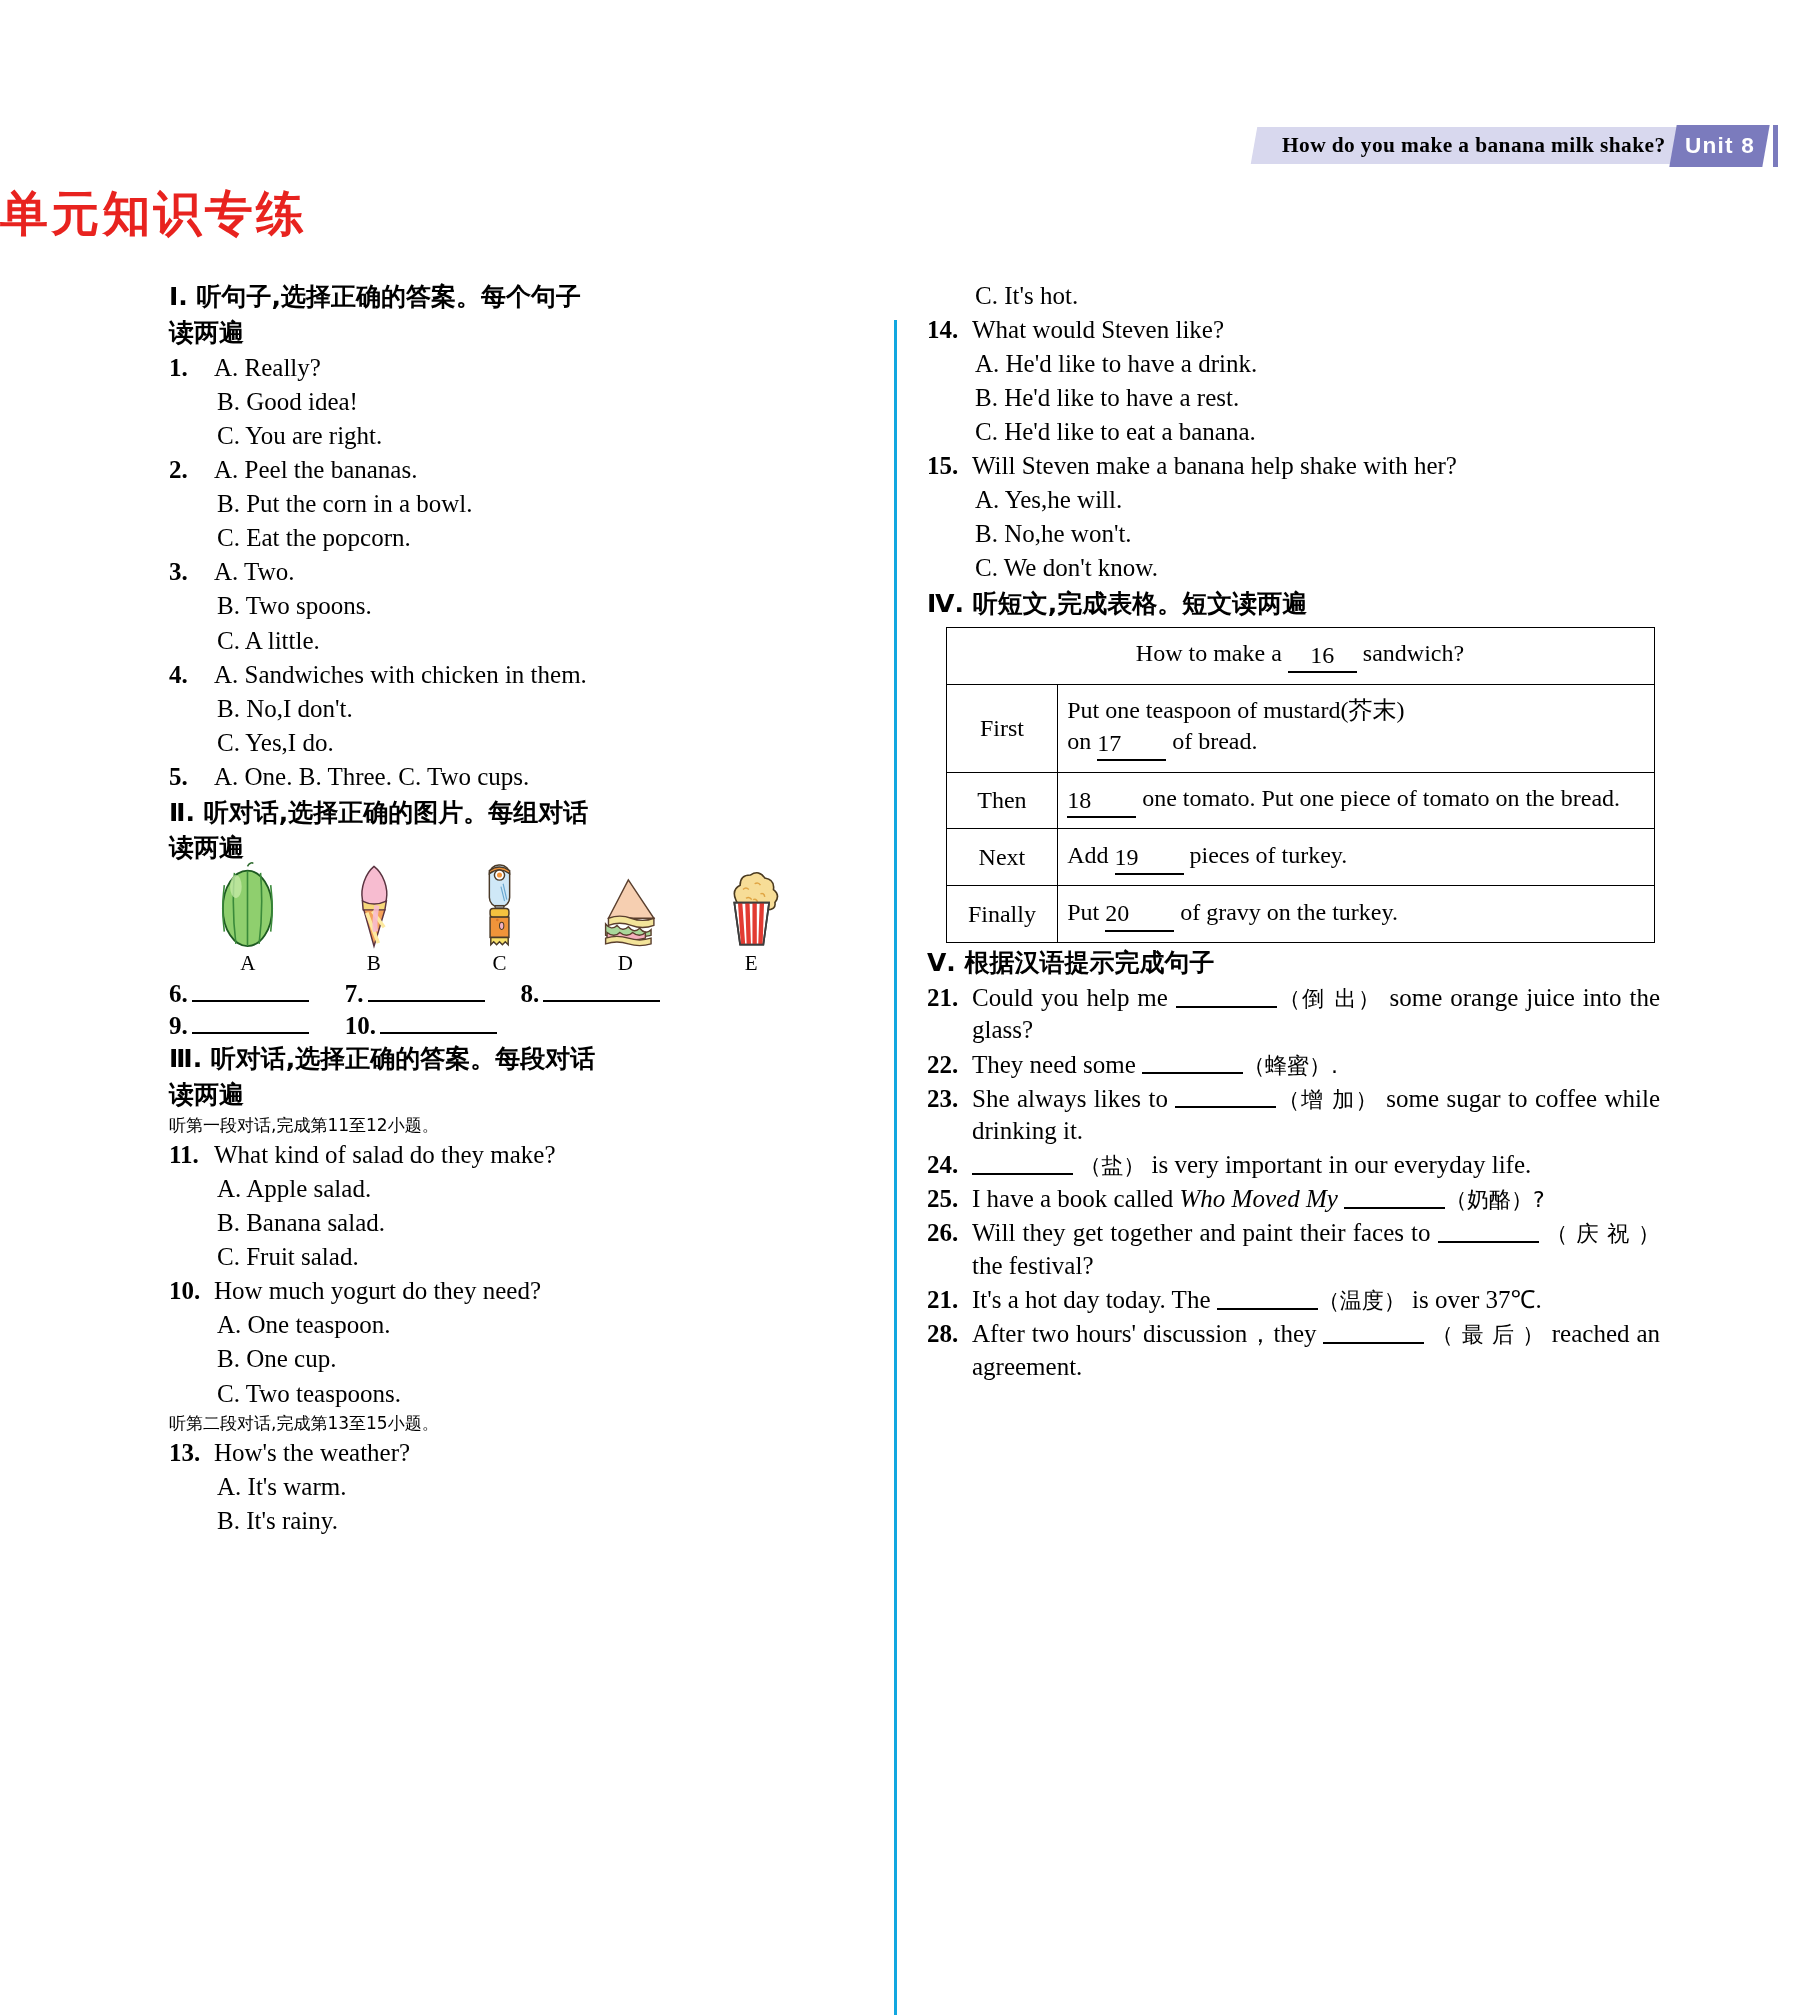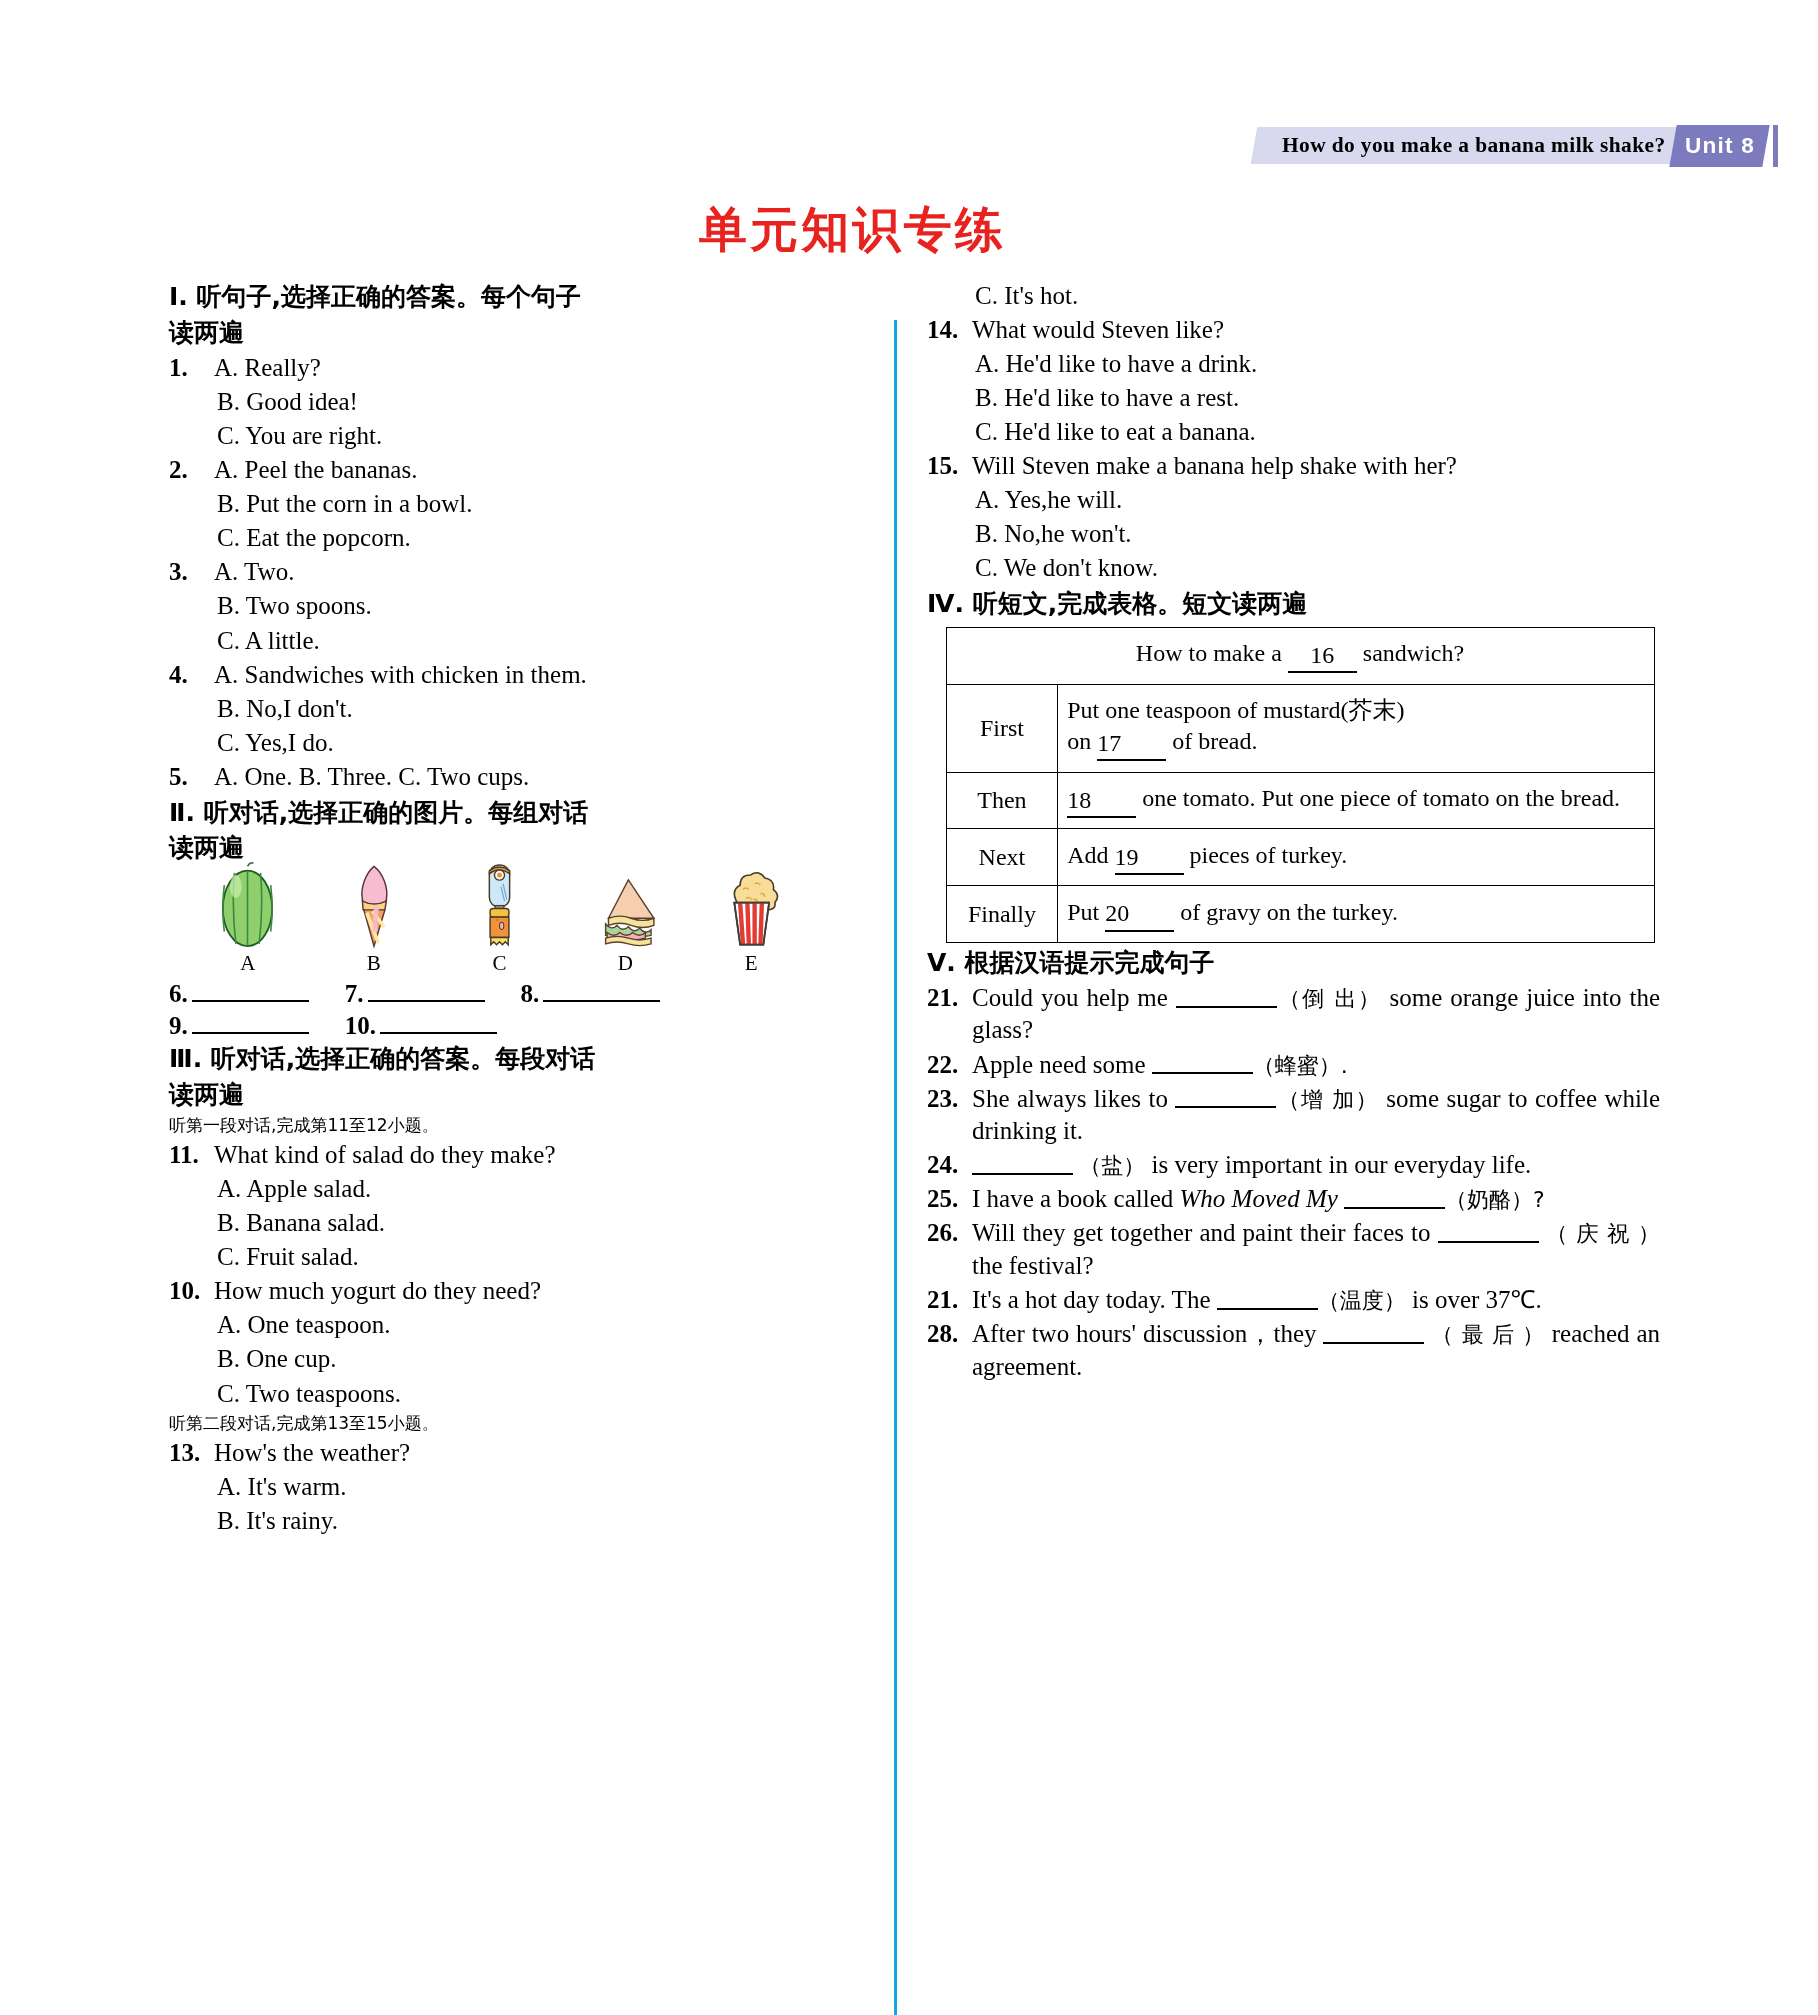--- a/index.html
+++ b/index.html
@@ -54,22 +54,22 @@
   .unit-rule {
     position:absolute;
     right:40px; top:4px;
     width:4.8px; height:42px;
     background:#7b7bbd;
   }
 
   
   .page-title {
     position:absolute;
-    top:198px; left:0; width:1705px;
-    text-align:center;
+    top:182px; left:0; width:1705px;
+    text-align:left;
     color:#e8231f;
     font-family:"DejaVu Sans", sans-serif;
     font-weight:700;
     font-size:48px;
     letter-spacing:3.2px;
   }
 
   
   .columns {
     position:absolute;
@@ -424,21 +424,21 @@
       <span class="qbody just">
         <span>Could  you  help  me</span>
         <span class="blank-m"></span><span class="cnsm">（倒 出）</span>
         <span>some orange juice into the glass?</span>
       </span>
     </div>
 
     <div class="qline">
       <span class="qnum">22.</span>
       <span class="qbody">
-        <span>Apple need some</span>
+        <span>They need some</span>
         <span class="blank-m"></span><span class="cnsm">（蜂蜜）.</span>
       </span>
     </div>
 
     <div class="qline">
       <span class="qnum">23.</span>
       <span class="qbody just">
         <span>She  always  likes  to</span>
         <span class="blank-m"></span><span class="cnsm">（增 加）</span>
         <span>some sugar to coffee while drinking it.</span>

